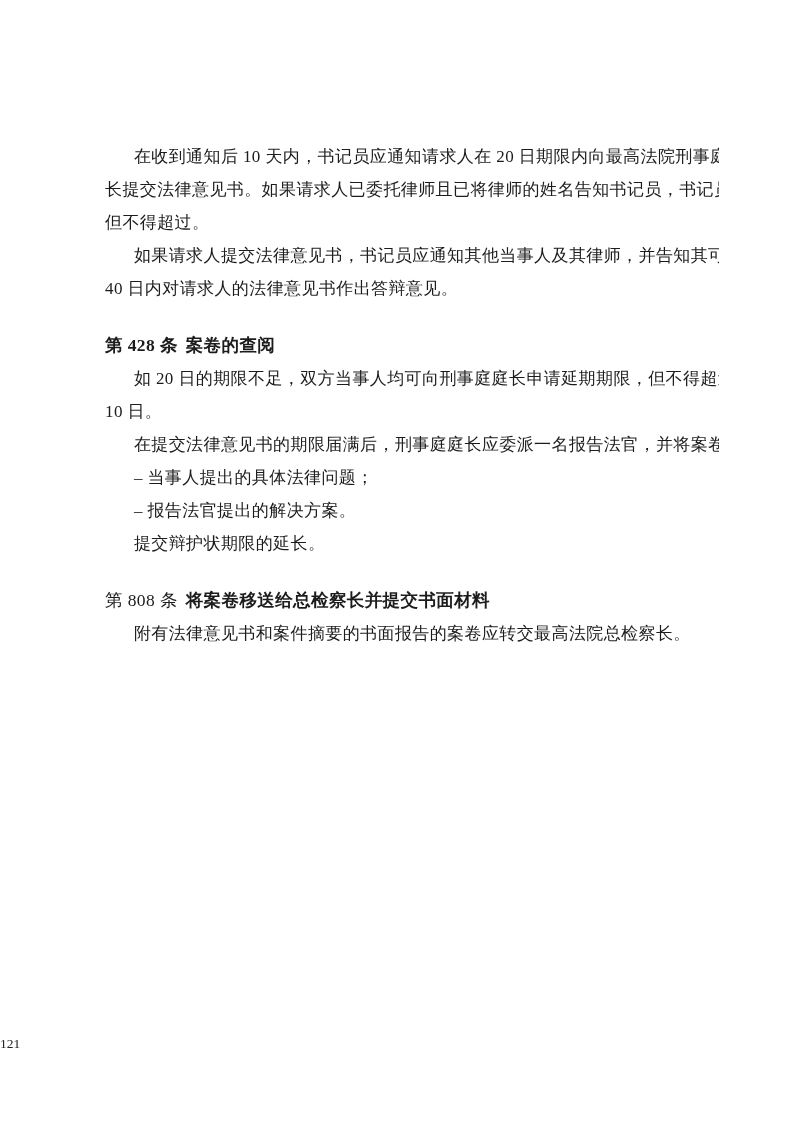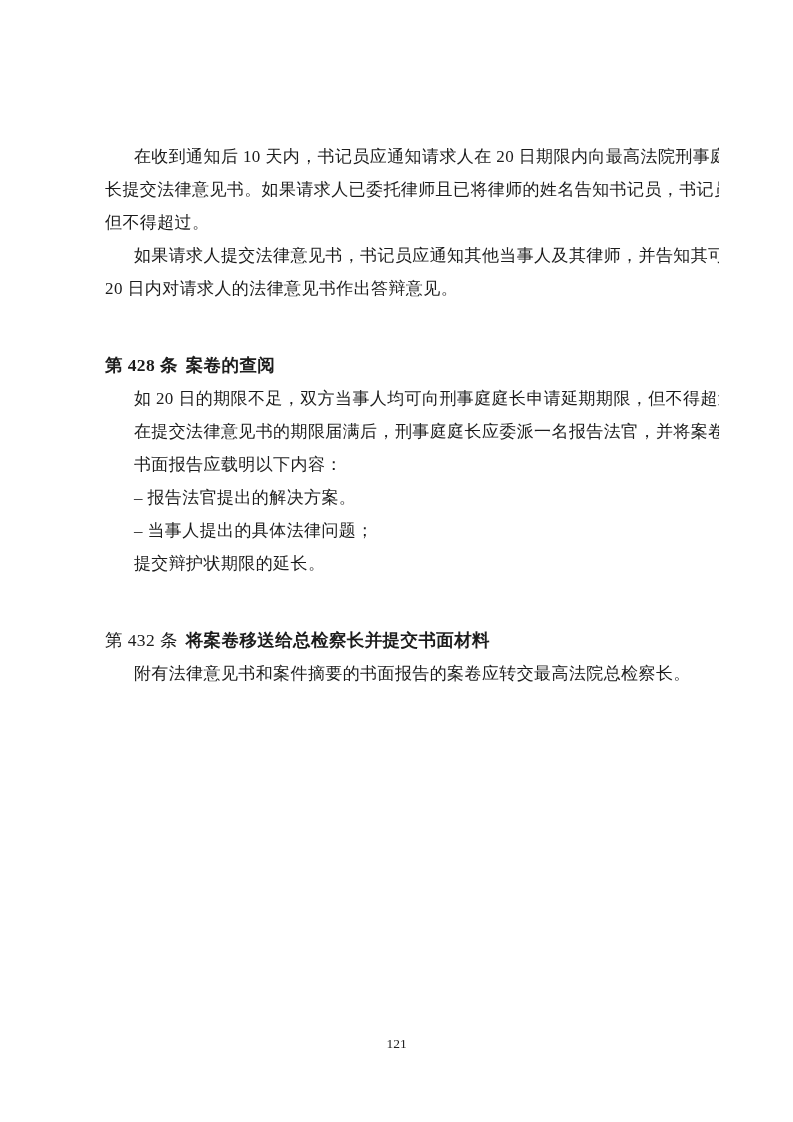--- a/index.html
+++ b/index.html
@@ -19,79 +19,78 @@
   }
   .line {
     font-size: 17px;
     line-height: 33px;
     letter-spacing: 0.4px;
     white-space: nowrap;
     overflow: hidden;
   }
   .line.ind { text-indent: 1.7em; }
   .article-heading {
-    margin-top: 44px;
+    margin-top: 24px;
     font-size: 17.5px;
     line-height: 33px;
     font-weight: bold;
     letter-spacing: 0.4px;
     white-space: nowrap;
   }
   .article-heading .num { margin-right: 0.45em; }
   .article-heading .num.regular { font-weight: normal; }
   .page-footer {
     position: absolute;
     top: 1034px;
     left: 0;
     width: 100%;
-    text-align: center;
     font-size: 13.5px;
     line-height: 20px;
     color: #222222;
   }
 </style>
 </head>
 <body>
 
 <div class="page">
 
   <div>
     <div class="line ind">在收到通知后 10 天内，书记员应通知请求人在 20 日期限内向最高法院刑事庭庭</div>
     <div class="line">长提交法律意见书。如果请求人已委托律师且已将律师的姓名告知书记员，书记员应</div>
     <div class="line">但不得超过。</div>
   </div>
 
   <div>
     <div class="line ind">如果请求人提交法律意见书，书记员应通知其他当事人及其律师，并告知其可在</div>
-    <div class="line">20 日内对请求人的法律意见书作出答辩意见。</div>
+    <div class="line">40 日内对请求人的法律意见书作出答辩意见。</div>
   </div>
 
   <div>
     <div class="article-heading">
       <span class="num">第 428 条</span><span>案卷的查阅</span>
     </div>
   </div>
 
   <div>
     <div class="line ind">如 20 日的期限不足，双方当事人均可向刑事庭庭长申请延期期限，但不得超过</div>
+    <div class="line">10 日。</div>
   </div>
 
   <div>
     <div class="line ind">在提交法律意见书的期限届满后，刑事庭庭长应委派一名报告法官，并将案卷及</div>
   </div>
 
   <div>
-    <div class="line ind">书面报告应载明以下内容：</div>
+    <div class="line ind">– 当事人提出的具体法律问题；</div>
     <div class="line ind">– 报告法官提出的解决方案。</div>
-    <div class="line ind">– 当事人提出的具体法律问题；</div>
     <div class="line ind">提交辩护状期限的延长。</div>
   </div>
 
   <div>
     <div class="article-heading">
-      <span class="num regular">第 432 条</span><span>将案卷移送给总检察长并提交书面材料</span>
+      <span class="num regular">第 808 条</span><span>将案卷移送给总检察长并提交书面材料</span>
     </div>
     <div class="line ind">附有法律意见书和案件摘要的书面报告的案卷应转交最高法院总检察长。</div>
   </div>
 
   <div class="page-footer">121</div>
 
 </div>
 
 </body></html>

